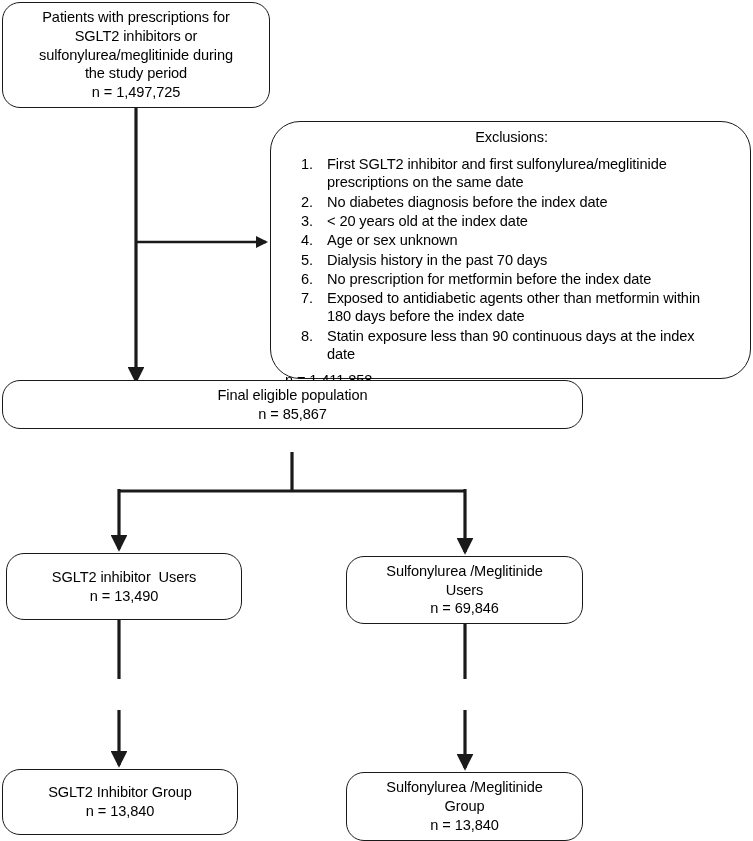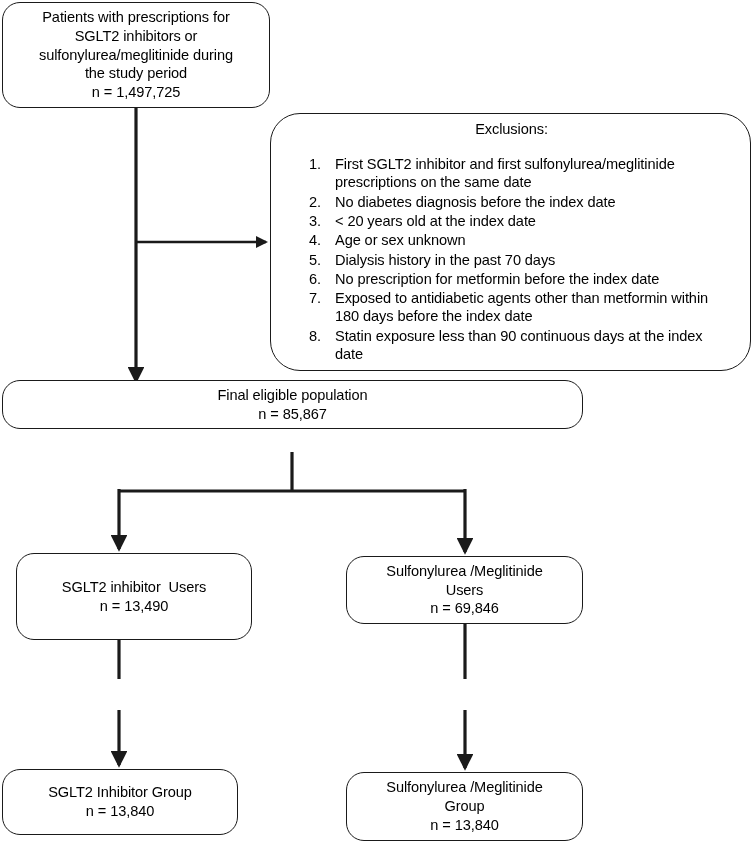--- a/index.html
+++ b/index.html
@@ -46,34 +46,34 @@
   .node .line { display: block; white-space: pre; }
 
   
   #box-source {
     left: 2px; top: 2px; width: 268px; height: 106px;
     font-size: 14.6px;
   }
 
   
   #box-exclusions {
-    left: 270px; top: 113px; width: 481px; height: 258px;
+    left: 270px; top: 121px; width: 481px; height: 258px;
     border-radius: 30px;
     display: block;
     text-align: left;
     padding: 6px 12px 6px 14px;
   }
   #box-exclusions .excl-title {
     display: block;
     text-align: center;
     font-size: 14.6px;
     margin-bottom: 1px;
   }
   #box-exclusions ol {
-    margin: 16px;
+    margin: 8px;
     padding: 0 4px 0 34px;
     list-style: none;
     counter-reset: excl;
   }
   #box-exclusions ol li {
     position: relative;
     counter-increment: excl;
     font-size: 14.6px;
     line-height: 1.255;
     margin: 0 0 1px 0;
@@ -93,21 +93,21 @@
     padding-right: 26px;
   }
 
   
   #box-eligible {
     left: 2px; top: 380px; width: 581px; height: 49px;
   }
 
   
   #box-users-left {
-    left: 16px; top: 553px; width: 236px; height: 87px; text-align: right;
+    left: 6px; top: 553px; width: 236px; height: 67px; text-align: right;
   }
   #box-users-right {
     left: 346px; top: 556px; width: 237px; height: 68px;
   }
 
   
   #box-ps {
     left: 89px; top: 677px; width: 408px; height: 35px;
     border: 1.5px solid #36454f;
     border-radius: 0;

